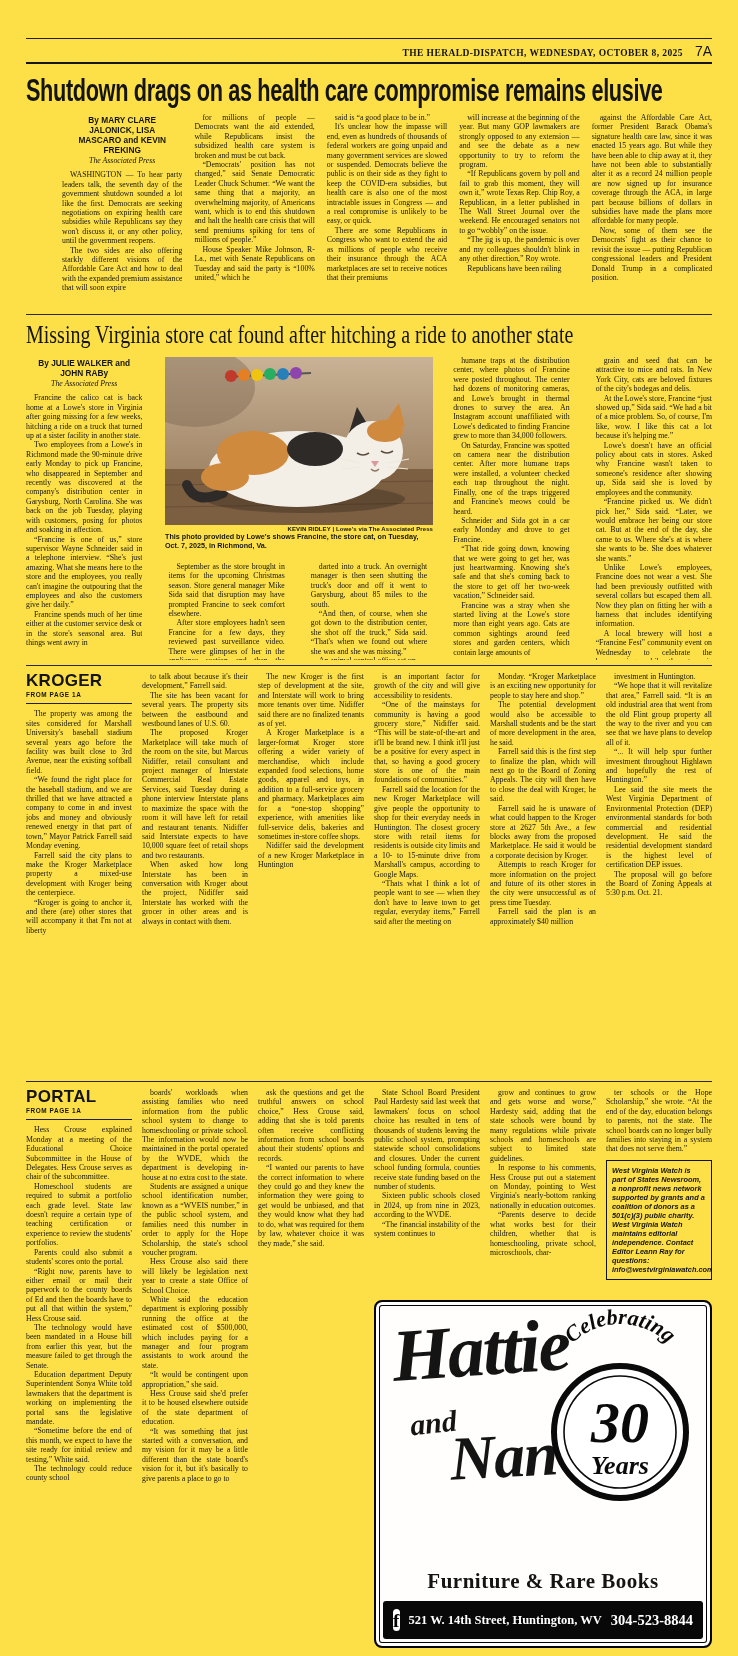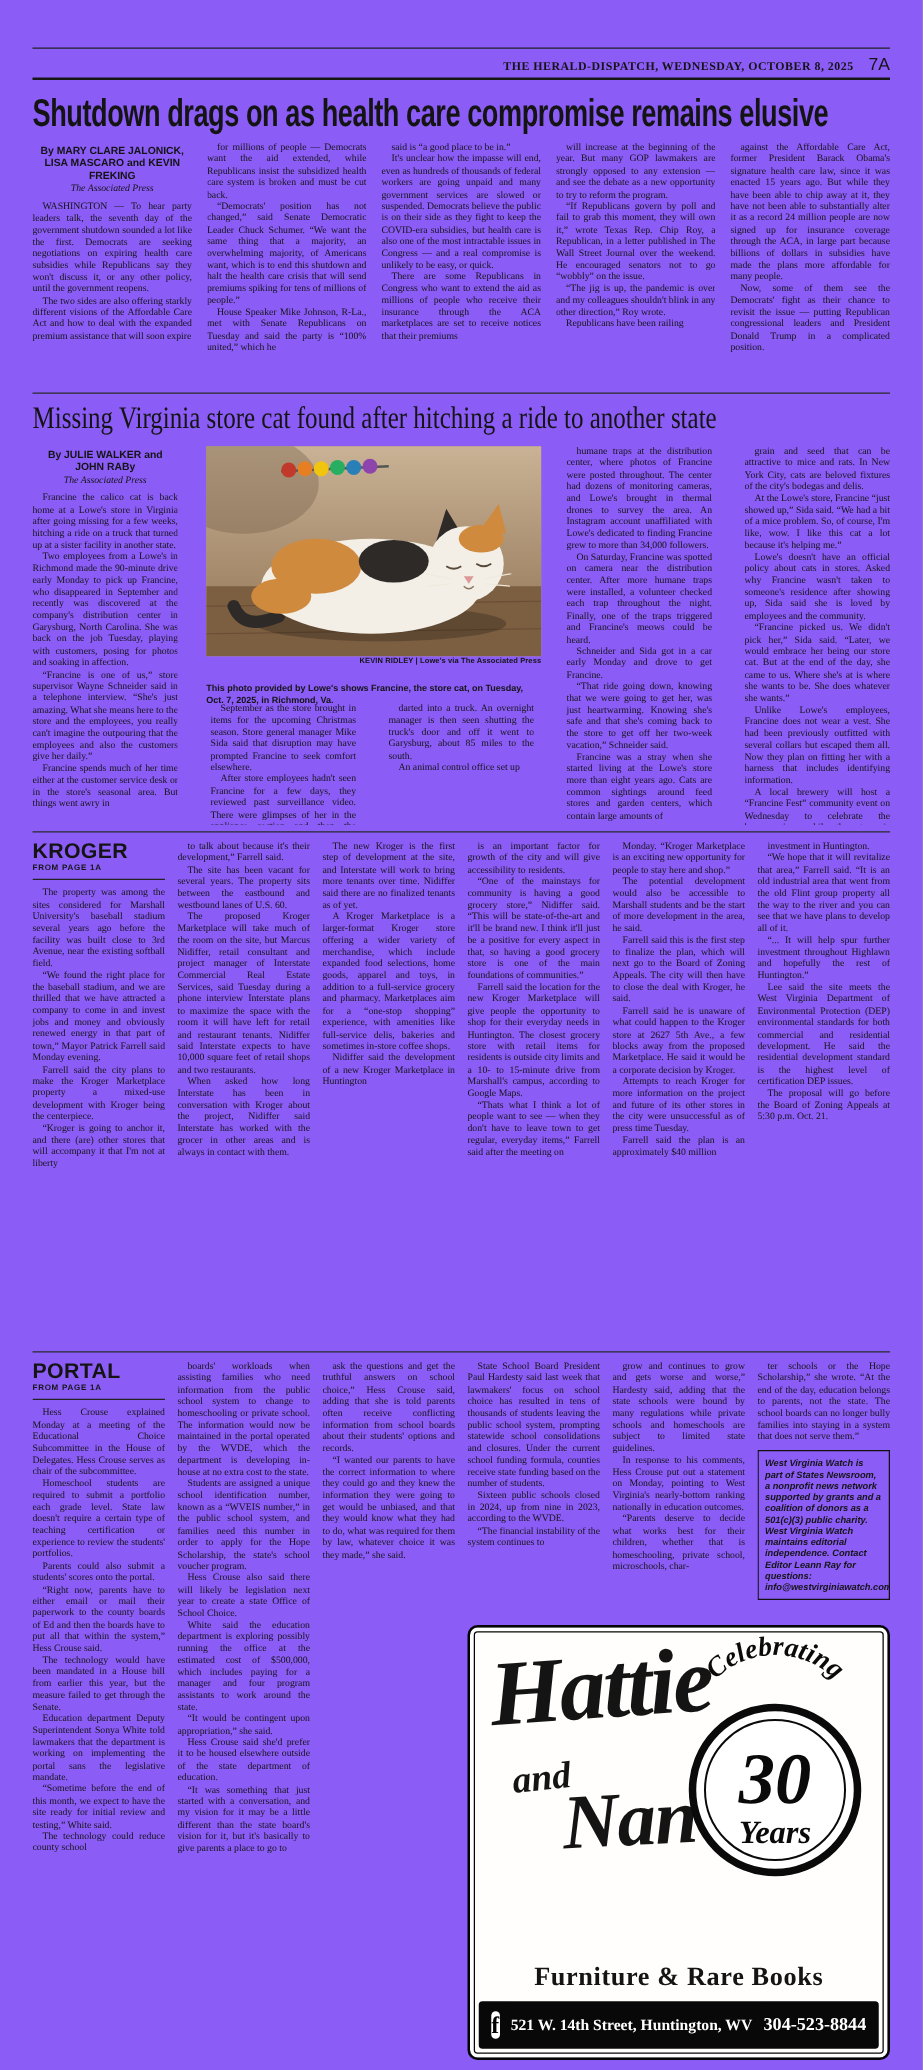--- a/index.html
+++ b/index.html
@@ -1,51 +1,51 @@
 <!DOCTYPE html>
 <html><head>
 <meta charset="utf-8">
 <style>
   html,body{margin:0;padding:0;background:#9a9a9a;}
-  .page{position:relative;width:738px;height:1656px;margin:0 auto;background:#8b5cf6;color:#141414;
+  .page{position:relative;width:738px;height:1656px;margin:0 auto;background:#fde047;color:#141414;
         font-family:"Liberation Serif",serif;box-sizing:border-box;padding:0 26px;overflow:hidden;}
   
   .mast-row{margin-top:38px;border-top:1px solid #222;border-bottom:2px solid #161616;
             display:flex;justify-content:flex-end;align-items:baseline;gap:12px;padding:4px 0 3px;}
   .mast-date{font-size:9.5px;letter-spacing:.4px;font-variant:small-caps;font-weight:bold;}
   .mast-page{font-size:14px;font-weight:normal;font-family:"Liberation Sans",sans-serif;}
   
   .h1{margin:9px 0 4px;white-space:nowrap;overflow:visible;}
   .h1 span{display:inline-block;transform:scaleX(.70);transform-origin:0 60%;
            font-family:"Liberation Sans",sans-serif;font-weight:800;font-size:31px;letter-spacing:-.5px;}
   .h2{margin:6px 0 7px;white-space:nowrap;}
   .h2 span{display:inline-block;transform:scaleX(.80);transform-origin:0 60%;
            font-family:"Liberation Serif",serif;font-weight:400;font-size:25px;}
   
   .cols{display:flex;gap:12px;overflow:hidden;}
   .cols-6{gap:10px;}
   .col{flex:1 1 0;font-size:7.8px;line-height:9.4px;text-align:justify;overflow:hidden;}
   .col p{margin:0;text-indent:8px;}
-  .s1-cols{height:196px;}
+  .s1-cols{height:196px;margin-left:36px;}
   .s2-cols{position:relative;height:304px;gap:26px;}
   .kroger-cols{height:404px;}
   .portal-section{position:relative;height:580px;}
   .portal-cols{height:580px;}
   .rule{border:0;border-top:1px solid #2a2a2a;margin:5px 0 0;}
   
   .byline{font-family:"Liberation Sans",sans-serif;font-weight:bold;font-size:8.3px;line-height:10px;
           text-align:center;text-indent:0;margin:2px 6px 1px;}
   .byline-org{font-style:italic;font-size:7.8px;text-align:center;margin-bottom:5px;}
   
   .photo-block{position:absolute;left:139px;top:1px;width:268px;}
   .photo-block svg{display:block;width:268px;height:168px;background:#b49a78;}
   .photo-credit{font-family:"Liberation Sans",sans-serif;font-size:6px;font-weight:bold;text-align:right;
                 margin-top:1px;letter-spacing:.1px;}
   .photo-caption{font-family:"Liberation Sans",sans-serif;font-weight:bold;font-size:7.2px;line-height:8.8px;
-                 margin-top:15px;text-align:left;}
+                 margin-top:1px;text-align:left;}
   .photo-spacer{height:206px;}
   
   .slug{font-family:"Liberation Sans",sans-serif;font-weight:800;font-size:17px;letter-spacing:.3px;
         text-indent:0;line-height:18px;}
   .slug-from{font-family:"Liberation Sans",sans-serif;font-weight:bold;font-size:6.4px;letter-spacing:.6px;
              text-indent:0;border-bottom:1px solid #222;padding-bottom:4px;margin-bottom:5px;}
   
   .tagline-box{border:1.5px solid #111;padding:5px 5px;margin-top:6px;
                font-family:"Liberation Sans",sans-serif;font-weight:bold;font-style:italic;
                font-size:7.4px;line-height:9px;text-align:left;}
@@ -133,20 +133,21 @@
       <div class="photo-spacer"></div>
       <div>
           <p>September as the store brought in items for the upcoming Christmas season. Store general manager Mike Sida said that disruption may have prompted Francine to seek comfort elsewhere.</p>
           <p>After store employees hadn't seen Francine for a few days, they reviewed past surveillance video. There were glimpses of her in the appliance section and then the receiving department, where she</p>
         </div>
     </div>
     <div class="col">
       <div class="photo-spacer"></div>
       <div>
           <p>darted into a truck. An overnight manager is then seen shutting the truck's door and off it went to Garysburg, about 85 miles to the south.</p>
+          <p>“And then, of course, when she got down to the distribution center, she shot off the truck,” Sida said. “That's when we found out where she was and she was missing.”</p>
           <p>An animal control office set up</p>
         </div>
     </div>
     <div class="col">
         <p>humane traps at the distribution center, where photos of Francine were posted throughout. The center had dozens of monitoring cameras, and Lowe's brought in thermal drones to survey the area. An Instagram account unaffiliated with Lowe's dedicated to finding Francine grew to more than 34,000 followers.</p>
         <p>On Saturday, Francine was spotted on camera near the distribution center. After more humane traps were installed, a volunteer checked each trap throughout the night. Finally, one of the traps triggered and Francine's meows could be heard.</p>
         <p>Schneider and Sida got in a car early Monday and drove to get Francine.</p>
         <p>“That ride going down, knowing that we were going to get her, was just heartwarming. Knowing she's safe and that she's coming back to the store to get off her two-week vacation,” Schneider said.</p>
         <p>Francine was a stray when she started living at the Lowe's store more than eight years ago. Cats are common sightings around feed stores and garden centers, which contain large amounts of</p>
       </div>

